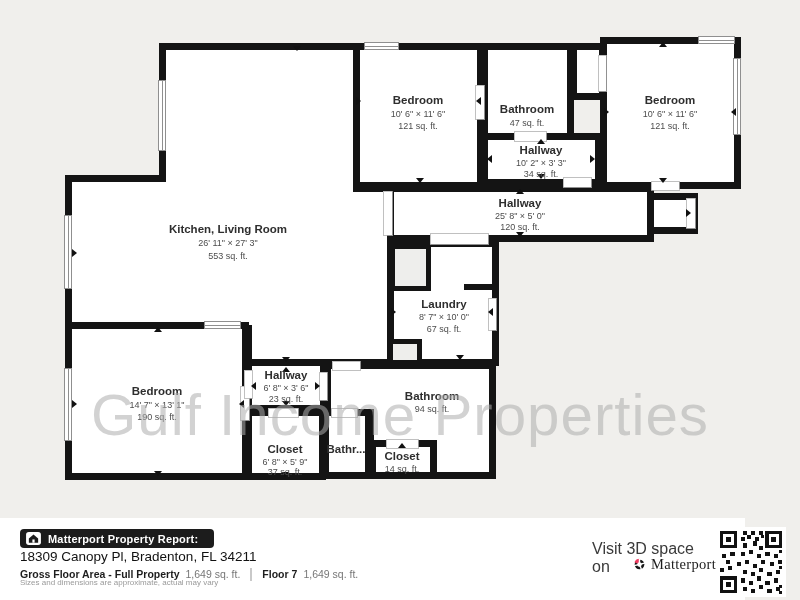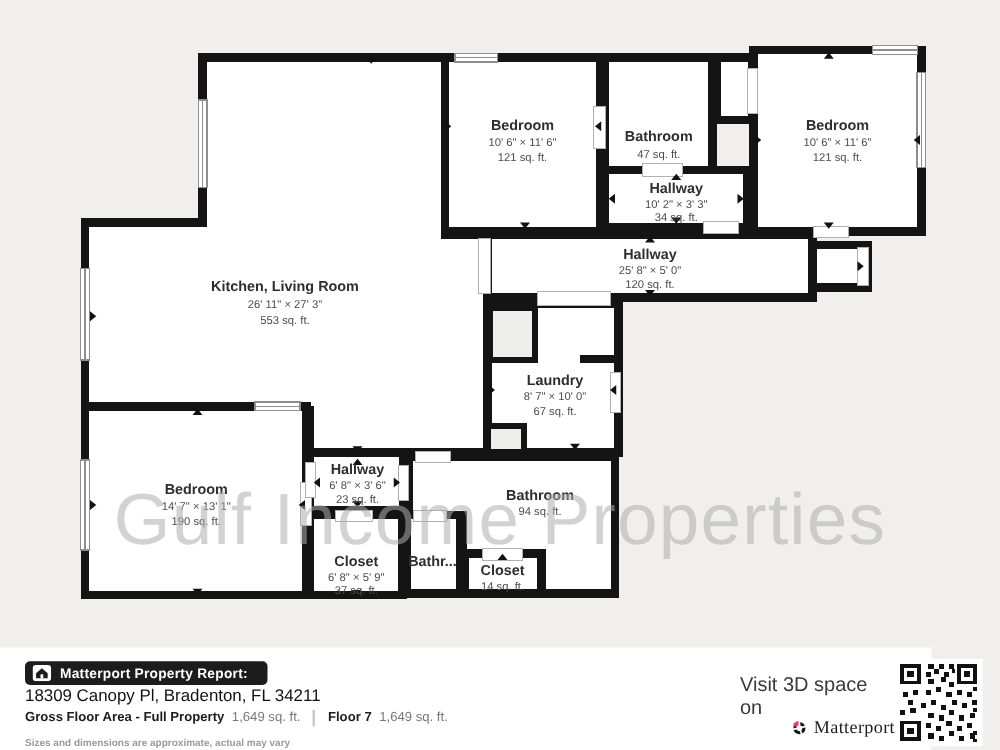--- a/index.html
+++ b/index.html
@@ -10,25 +10,25 @@
   .footer{position:absolute;left:0;top:518px;width:745px;height:82px;background:#ffffff;}
   .badge{position:absolute;left:20px;top:11px;display:inline-flex;align-items:center;gap:7px;
          background:#1c1c1c;color:#fff;font-size:11px;font-weight:700;
          padding:3px 16px 3px 6px;border-radius:4px;letter-spacing:.2px;}
   .badge svg{display:block;}
   .address{position:absolute;left:20px;top:31px;font-size:13.5px;font-weight:400;color:#111;}
   .metrics{position:absolute;left:20px;top:50px;display:flex;gap:6px;
            font-size:10.5px;color:#777;}
   .metrics .b{font-weight:700;color:#1d1d1d;}
   .metrics .sep{display:inline-block;width:2px;height:13px;background:#c9c9c9;margin:0 4px;}
-  .disclaimer{position:absolute;left:20px;top:72px;font-size:8px;color:#9a9a9a;font-weight:bold;}
+  .disclaimer{position:absolute;left:20px;top:60px;font-size:8px;color:#9a9a9a;}
   .visit{position:absolute;left:592px;top:22px;width:104px;text-align:left;
          font-size:16px;color:#3a3a3a;}
   .brandrow{position:absolute;left:622px;top:38px;width:104px;display:flex;align-items:center;
-            justify-content:center;gap:4px;margin-top:18px;}
+            justify-content:center;gap:4px;}
   .wordmark{font-family:"Liberation Serif",serif;font-size:14.5px;color:#1d1d1d;letter-spacing:.3px;}
   .qr{position:absolute;left:716px;top:9px;width:70px;height:70px;background:#fff;}
   .rname{font:700 11.5px "Liberation Sans",sans-serif;fill:#2e2e2e;}
   .rdim{font:400 9px "Liberation Sans",sans-serif;fill:#4d4d4d;}
   .wm{font:400 58px "Liberation Sans",sans-serif;fill:#aeaeae;opacity:.55;letter-spacing:1px;}
 </style>
 </head>
 <body>
 
 <div class="page">

